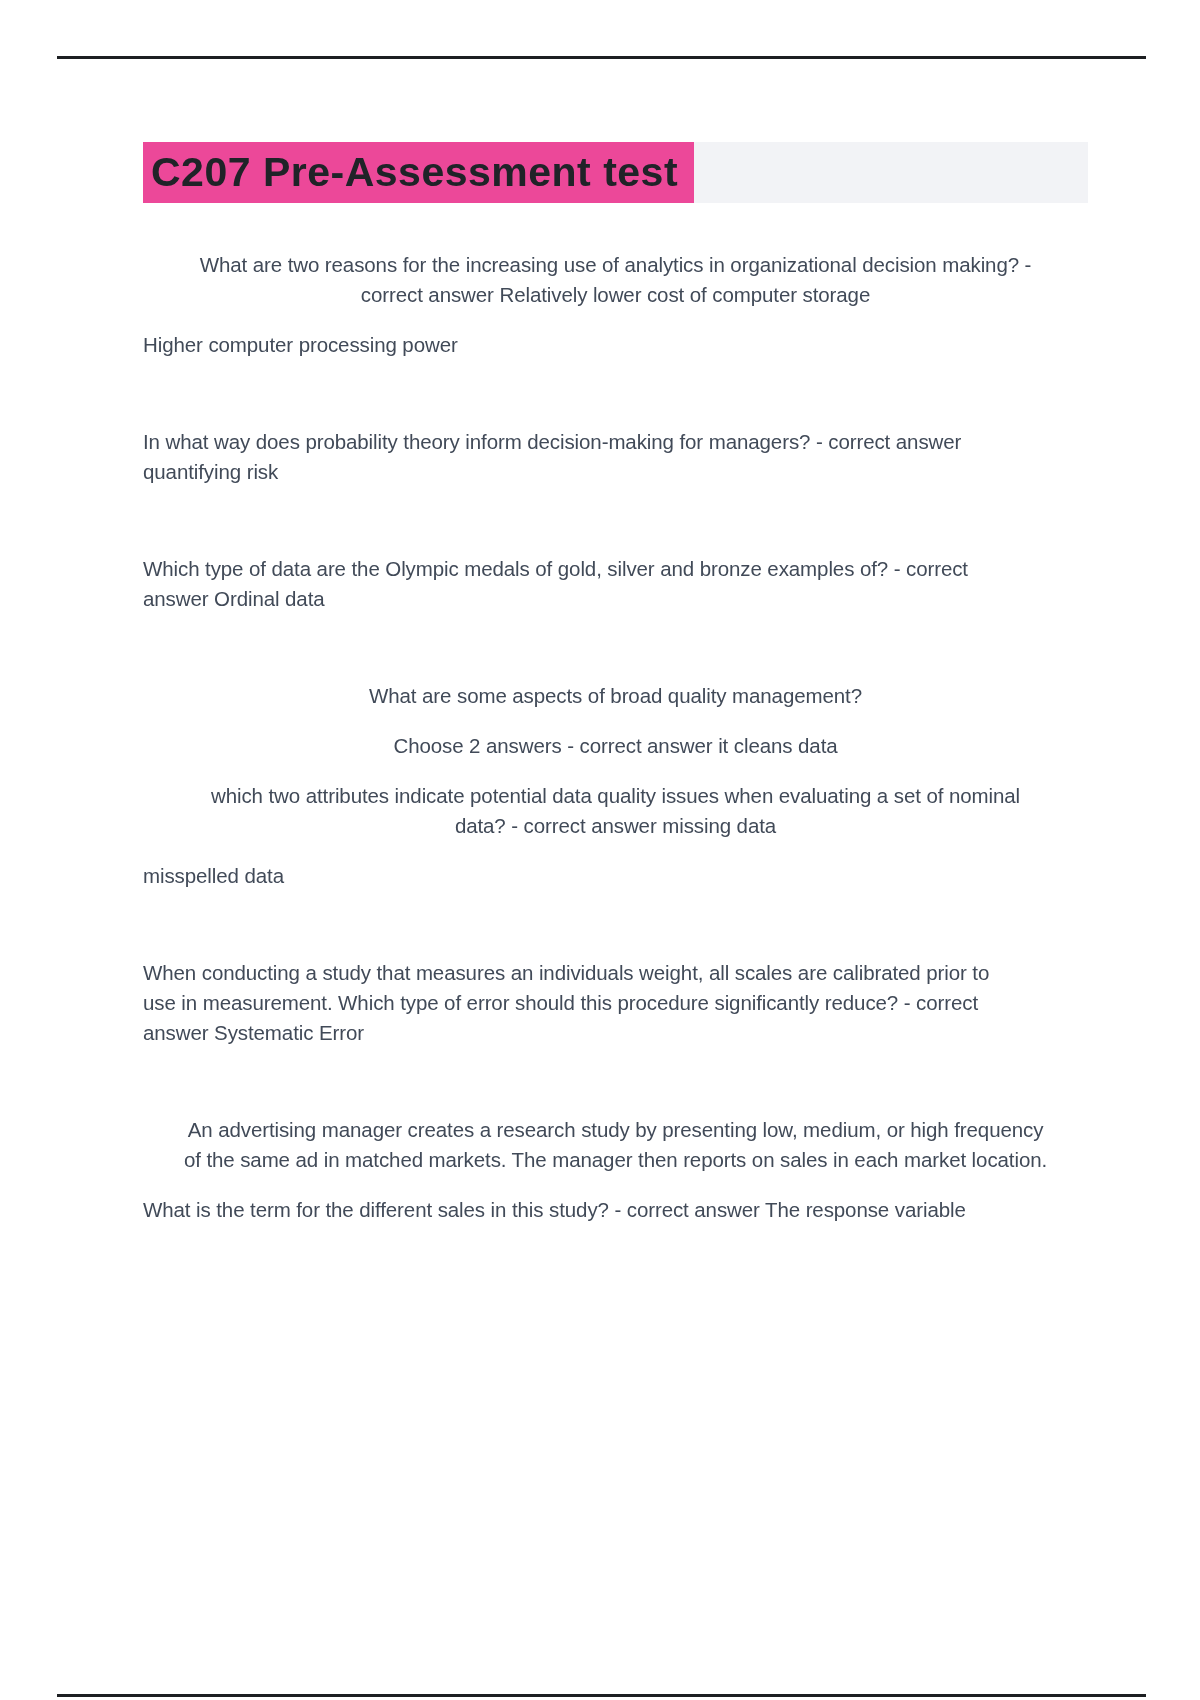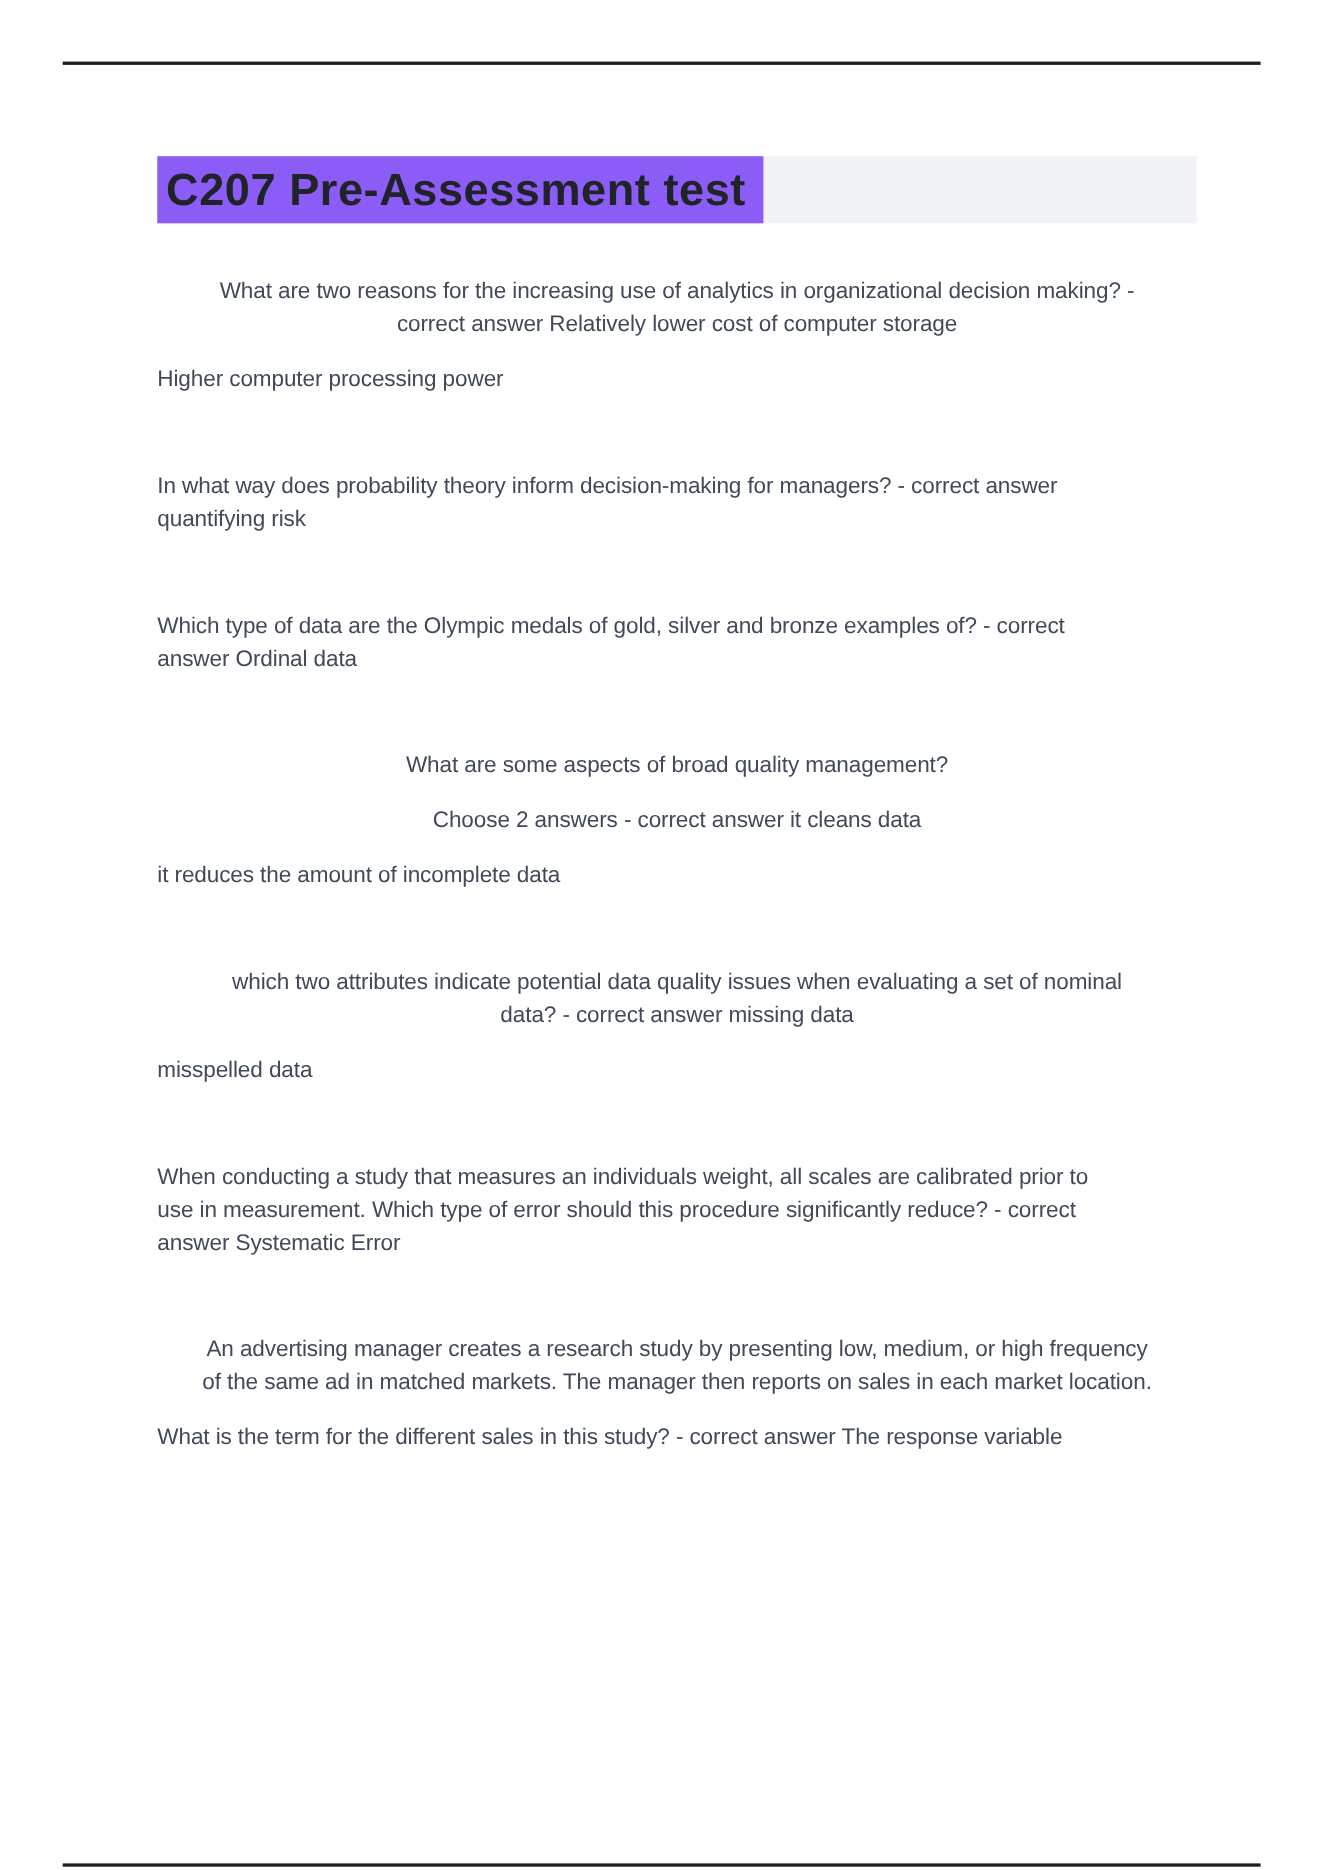--- a/index.html
+++ b/index.html
@@ -50,33 +50,32 @@
 </head>
 <body>
 
 <div class="page">
 
   <div class="rule rule-top" style="background: rgb(29, 31, 34);"></div>
 
   <div class="content" style="color: rgb(65, 74, 88);">
 
     <div class="title-band" style="background: rgb(242, 243, 246);">
-      <h1 class="page-title" style="background: #8b5cf6; color: rgb(32, 35, 40);">C207 Pre-Assessment test</h1>
+      <h1 class="page-title" style="background: #ec4899; color: rgb(32, 35, 40);">C207 Pre-Assessment test</h1>
     </div>
 
     <p class="gap-small">What are two reasons for the increasing use of analytics in organizational decision making? -
 correct answer Relatively lower cost of computer storage</p>
     <p class="gap-big">Higher computer processing power</p>
     <p class="gap-big">In what way does probability theory inform decision-making for managers? - correct answer
 quantifying risk</p>
     <p class="gap-big">Which type of data are the Olympic medals of gold, silver and bronze examples of? - correct
 answer Ordinal data</p>
     <p class="gap-small">What are some aspects of broad quality management?</p>
     <p class="gap-small">Choose 2 answers - correct answer it cleans data</p>
-    <p class="gap-big">it reduces the amount of incomplete data</p>
     <p class="gap-small">which two attributes indicate potential data quality issues when evaluating a set of nominal
 data? - correct answer missing data</p>
     <p class="gap-big">misspelled data</p>
     <p class="gap-big">When conducting a study that measures an individuals weight, all scales are calibrated prior to
 use in measurement. Which type of error should this procedure significantly reduce? - correct
 answer Systematic Error</p>
     <p class="gap-small">An advertising manager creates a research study by presenting low, medium, or high frequency
 of the same ad in matched markets. The manager then reports on sales in each market location.</p>
     <p>What is the term for the different sales in this study? - correct answer The response variable</p>
 

